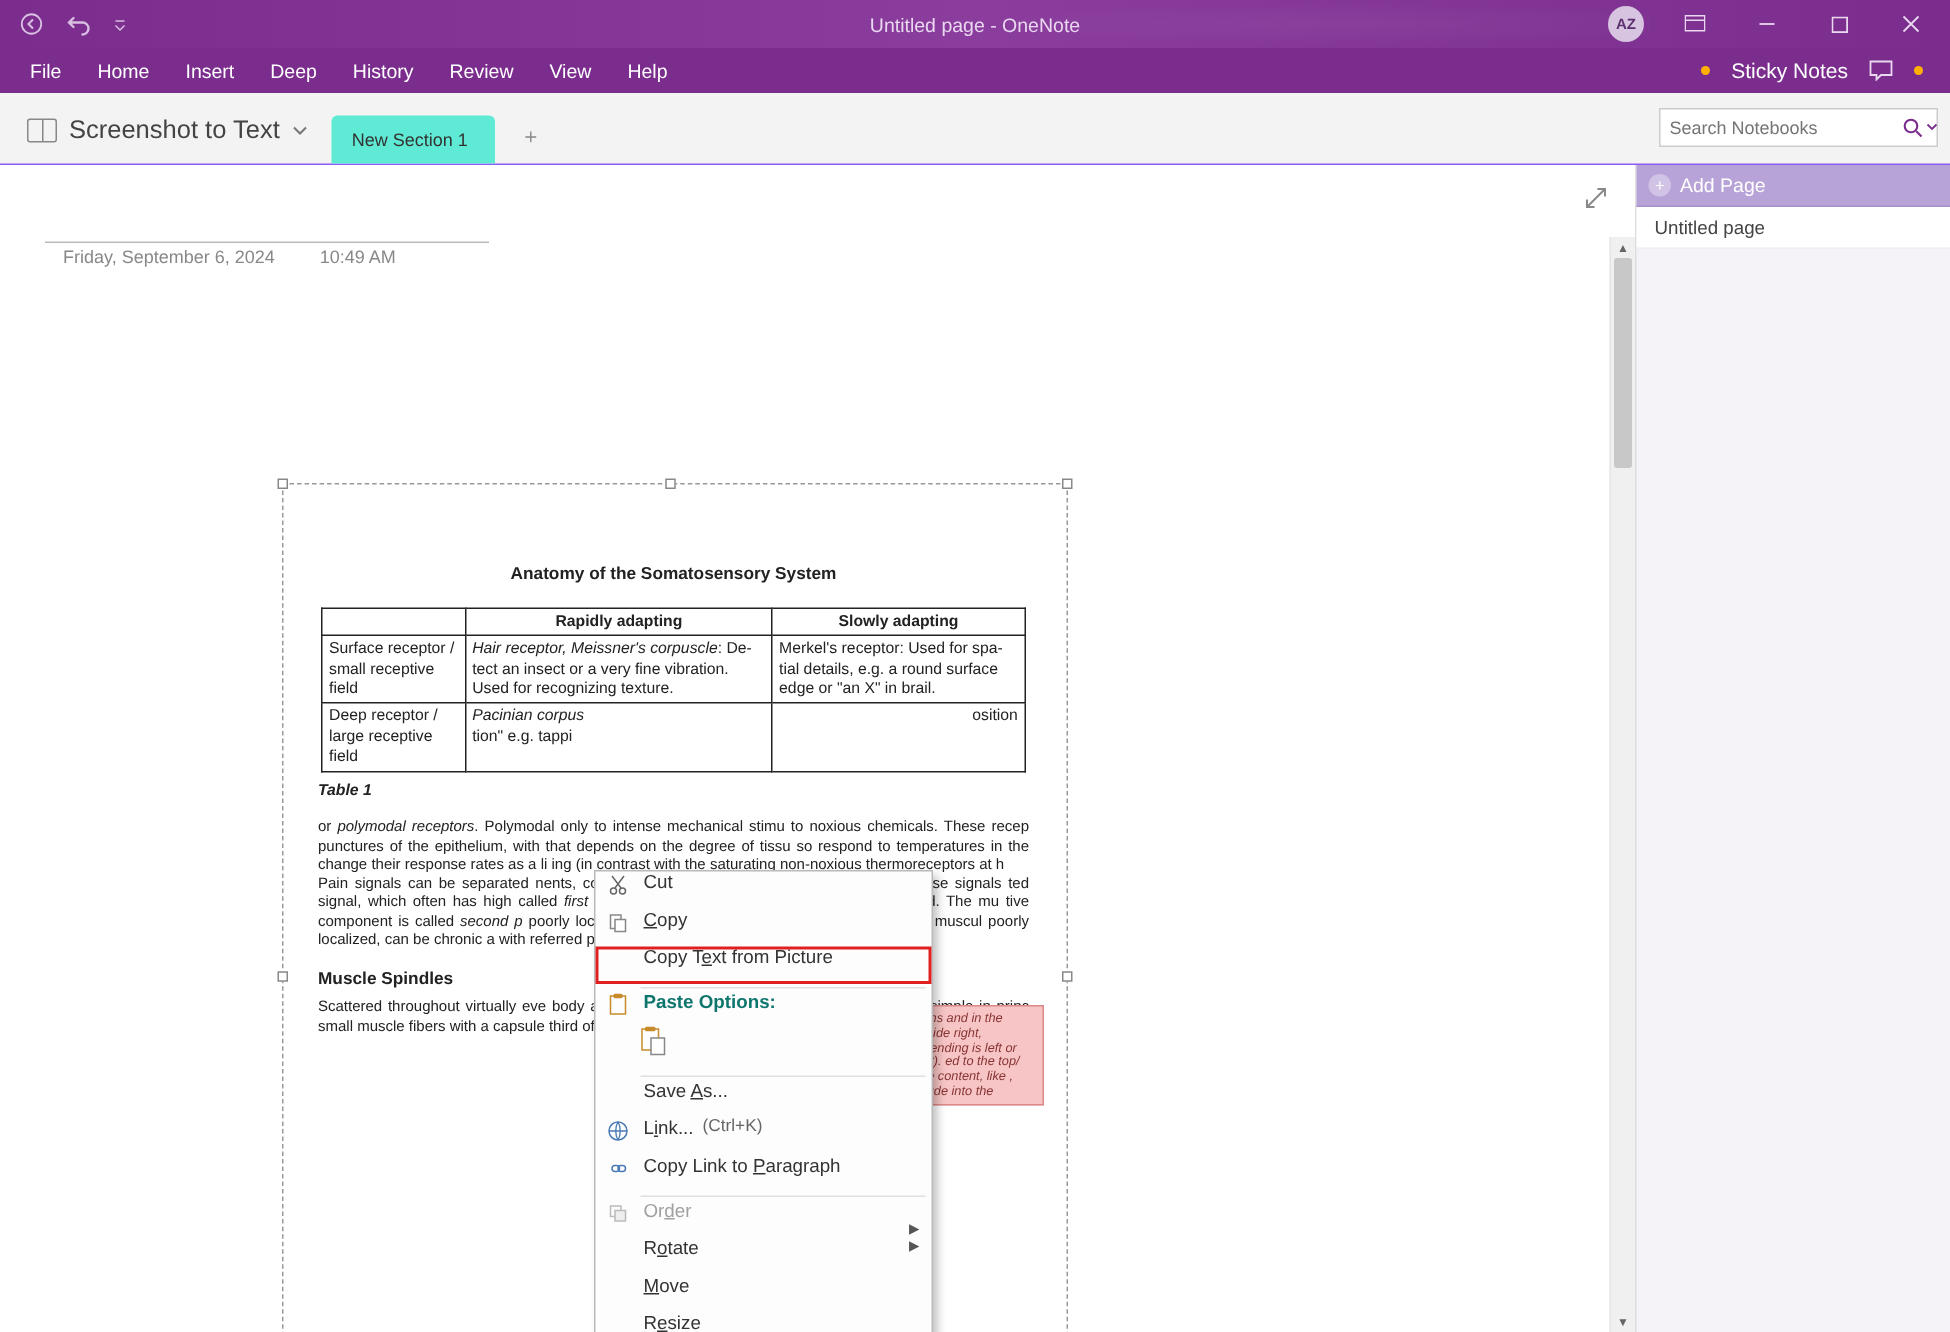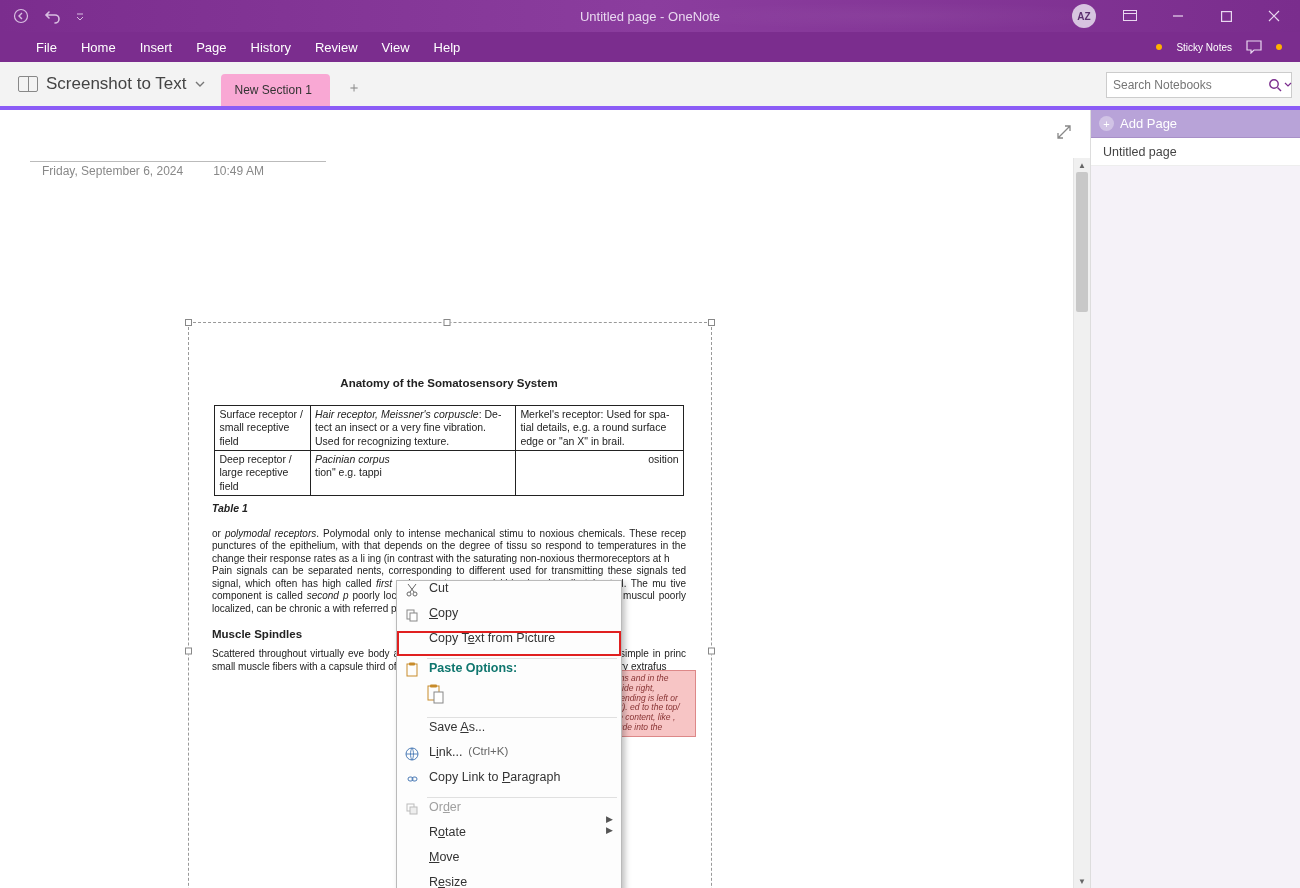--- a/index.html
+++ b/index.html
@@ -9,32 +9,32 @@
 .title-bar { height: 32px; background: linear-gradient(to right, #7b2d8e 0%, #8b3d9e 50%, #7a2d8d 100%); display: flex; align-items: center; color: #fff; position: relative; }
 .title-bar::after { content: ""; position: absolute; right: 200px; top: 0; height: 32px; width: 500px; background: radial-gradient(ellipse at 60% 50%, rgba(255,255,255,0.04) 0%, transparent 60%); pointer-events: none; }
 .qat { display: flex; align-items: center; gap: 14px; padding-left: 12px; }
 .qat-btn { width: 18px; height: 18px; display: flex; align-items: center; justify-content: center; opacity: 0.85; cursor: pointer; }
 .title-text { position: absolute; left: 50%; transform: translateX(-50%); font-size: 13px; color: #e9d8f0; }
 .title-right { margin-left: auto; display: flex; align-items: center; gap: 8px; padding-right: 6px; }
 .avatar { width: 24px; height: 24px; border-radius: 50%; background: #d7c4e0; color: #5a2d6e; display: flex; align-items: center; justify-content: center; font-size: 10px; font-weight: 600; margin-right: 6px; }
 .win-btn { width: 40px; height: 28px; display: flex; align-items: center; justify-content: center; cursor: pointer; }
 
 
-.ribbon { height: 30px; background: #7b2d8e; display: flex; align-items: center; padding-left: 24px; color: #fff; font-size: 13px; }
+.ribbon { height: 30px; background: #7b2d8e; display: flex; align-items: center; padding-left: 8px; color: #fff; font-size: 13px; }
 .ribbon-tab { padding: 6px 12px; cursor: pointer; }
-.ribbon-right { margin-left: auto; display: flex; align-items: center; gap: 14px; padding-right: 18px; font-size: 10px; }
+.ribbon-right { margin-left: auto; display: flex; align-items: center; gap: 14px; padding-right: 18px; font-size: 14px; }
 .ribbon-dot { width: 6px; height: 6px; border-radius: 50%; background: #ffb000; }
 
 
-.section-bar { height: 48px; background: #f3f3f3; border-bottom: 4px solid #8b5cf6; display: flex; align-items: flex-end; padding-left: 8px; position: relative; }
+.section-bar { height: 48px; background: #f3f3f3; border-bottom: 1px solid #8b5cf6; display: flex; align-items: flex-end; padding-left: 8px; position: relative; }
 .notebook-selector { display: flex; align-items: center; gap: 8px; padding: 6px 10px; font-size: 17px; color: #444; cursor: pointer; margin-bottom: 6px; }
 .notebook-icon { width: 20px; height: 16px; border: 1.5px solid #888; border-radius: 2px; position: relative; }
 .notebook-icon::after { content: ""; position: absolute; left: 50%; top: 0; bottom: 0; width: 1px; background: #888; }
 .section-tab { background: #b19cd9; color: #333; padding: 8px 18px 8px 14px; font-size: 12px; border-radius: 4px 4px 0 0; margin-left: 6px; cursor: pointer; height: 32px; display: flex; align-items: center; position: relative; }
-.section-tab.active { background: #f9a8d4; }
+.section-tab.active { background: #5eead4; }
 .add-section { width: 24px; height: 24px; margin-left: 12px; margin-bottom: 6px; display: flex; align-items: center; justify-content: center; color: #888; cursor: pointer; font-size: 14px; border: 1px solid transparent; }
 .search-box { position: absolute; right: 8px; top: 10px; width: 186px; height: 26px; border: 1px solid #ccc; background: #fff; display: flex; align-items: center; padding: 0 6px; font-size: 12px; color: #888; }
 .search-box input { border: none; outline: none; flex: 1; font-size: 12px; }
 .search-icon-btn { color: #7b2d8e; cursor: pointer; display: flex; align-items: center; gap: 2px; }
 
 
 .main { display: flex; height: calc(888px - 32px - 30px - 48px); }
 .canvas-area { flex: 1; position: relative; background: #fff; overflow: hidden; }
 .expand-icon { position: absolute; right: 18px; top: 14px; cursor: pointer; color: #888; }
 .vscroll { position: absolute; right: 0; top: 48px; bottom: 0; width: 17px; background: #f0f0f0; border-left: 1px solid #e5e5e5; }
@@ -132,21 +132,21 @@
           <path d="M1 1l10 10M11 1L1 11" stroke="#e9d8f0" stroke-width="1.2"></path>
         </svg>
     </div>
   </div>
 </div>
 
 <div class="ribbon">
   <div class="ribbon-tab">File</div>
   <div class="ribbon-tab">Home</div>
   <div class="ribbon-tab">Insert</div>
-  <div class="ribbon-tab">Page</div>
+  <div class="ribbon-tab">Deep</div>
   <div class="ribbon-tab">History</div>
   <div class="ribbon-tab">Review</div>
   <div class="ribbon-tab">View</div>
   <div class="ribbon-tab">Help</div>
   <div class="ribbon-right">
     <span class="ribbon-dot"></span>
     <span>Sticky Notes</span>
     <span>
       <svg width="16" height="14" viewBox="0 0 16 14">
           <path d="M1 1h14v9H8l-3 3v-3H1z" fill="none" stroke="#e9d8f0" stroke-width="1.2"></path>
@@ -209,20 +209,25 @@
       <div class="handle tl"></div>
       <div class="handle tm"></div>
       <div class="handle tr"></div>
       <div class="handle ml"></div>
       <div class="handle mr"></div>
 
       <div class="doc-page">
         <div class="doc-title">Anatomy of the Somatosensory System</div>
         <table class="doc-table">
           <tbody>
+              <tr>
+            <th class="empty" style="border-top:1px solid #222;border-left:1px solid #222;background:#fff;"></th>
+            <th>Rapidly adapting</th>
+            <th>Slowly adapting</th>
+          </tr>
           <tr>
             <td>Surface receptor / small receptive field</td>
             <td><i>Hair receptor, Meissner's corpuscle</i><span>: De-tect an insect or a very fine vibration. Used for recognizing texture.</span></td>
             <td>Merkel's receptor: Used for spa-tial details, e.g. a round surface edge or "an X" in brail.</td>
           </tr>
           <tr>
             <td>Deep receptor / large receptive field</td>
             <td><i>Pacinian corpus</i><br><span>tion" e.g. tappi</span></td>
             <td style="text-align:right">osition</td>
           </tr>

